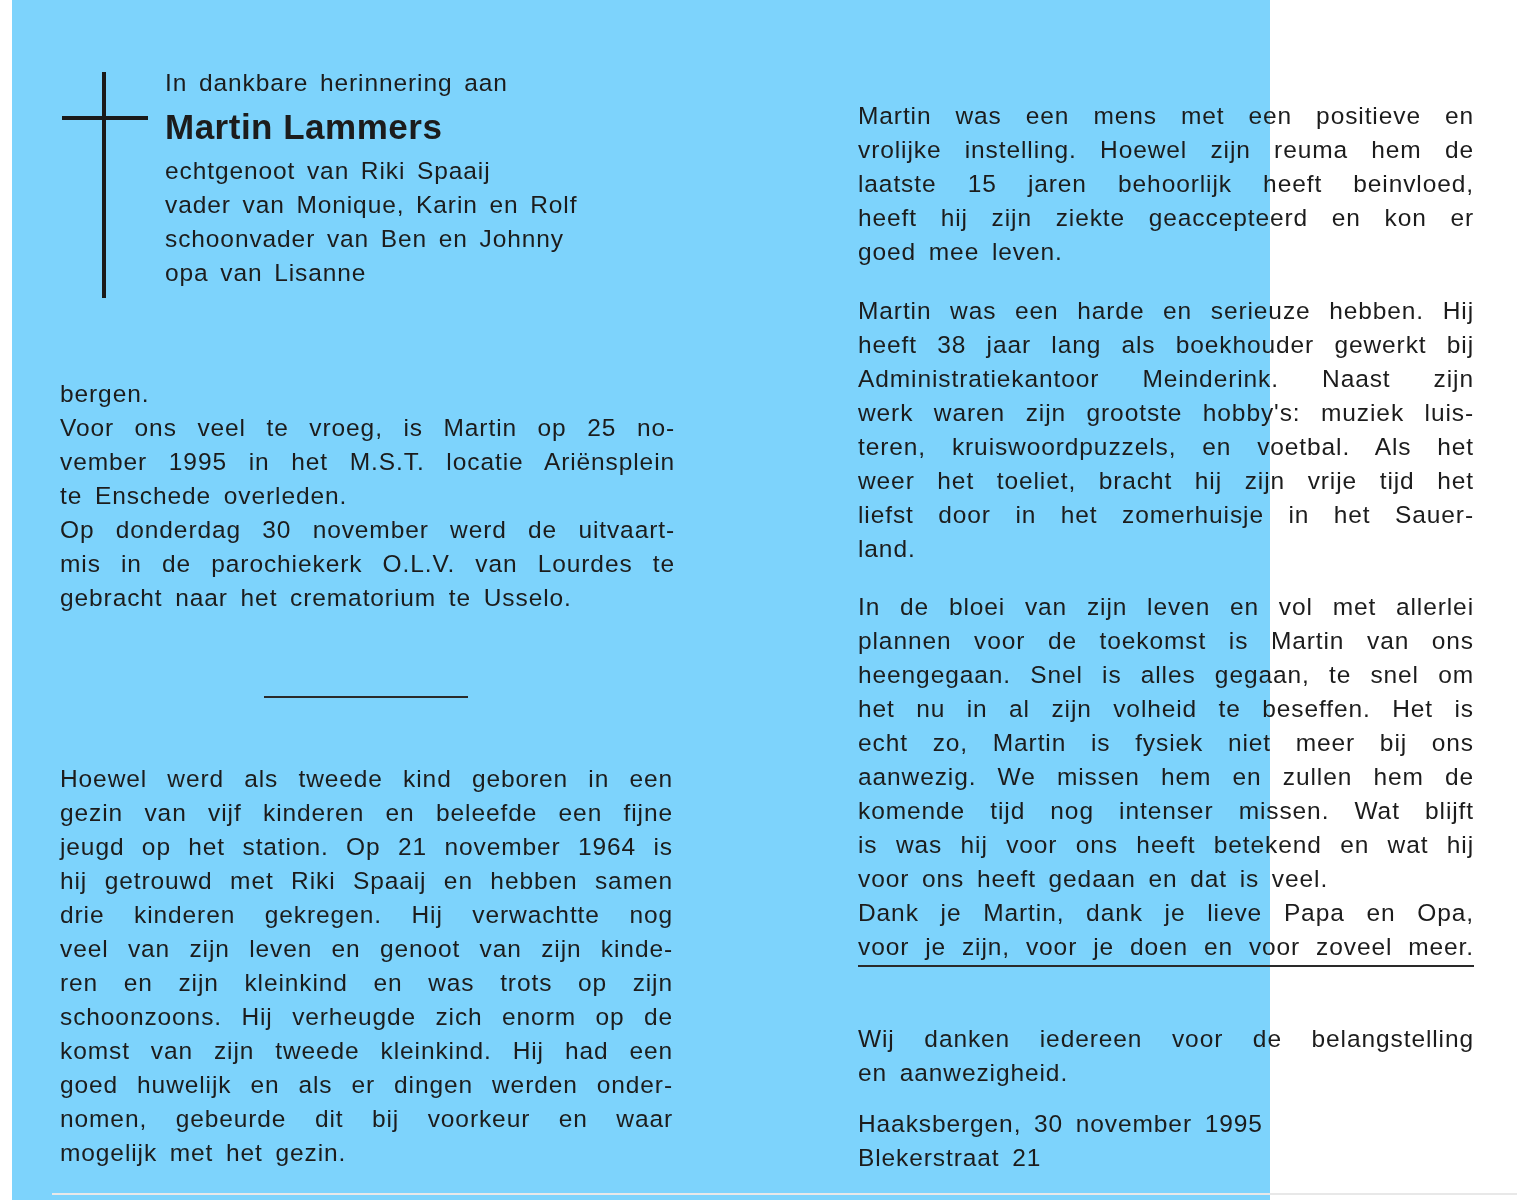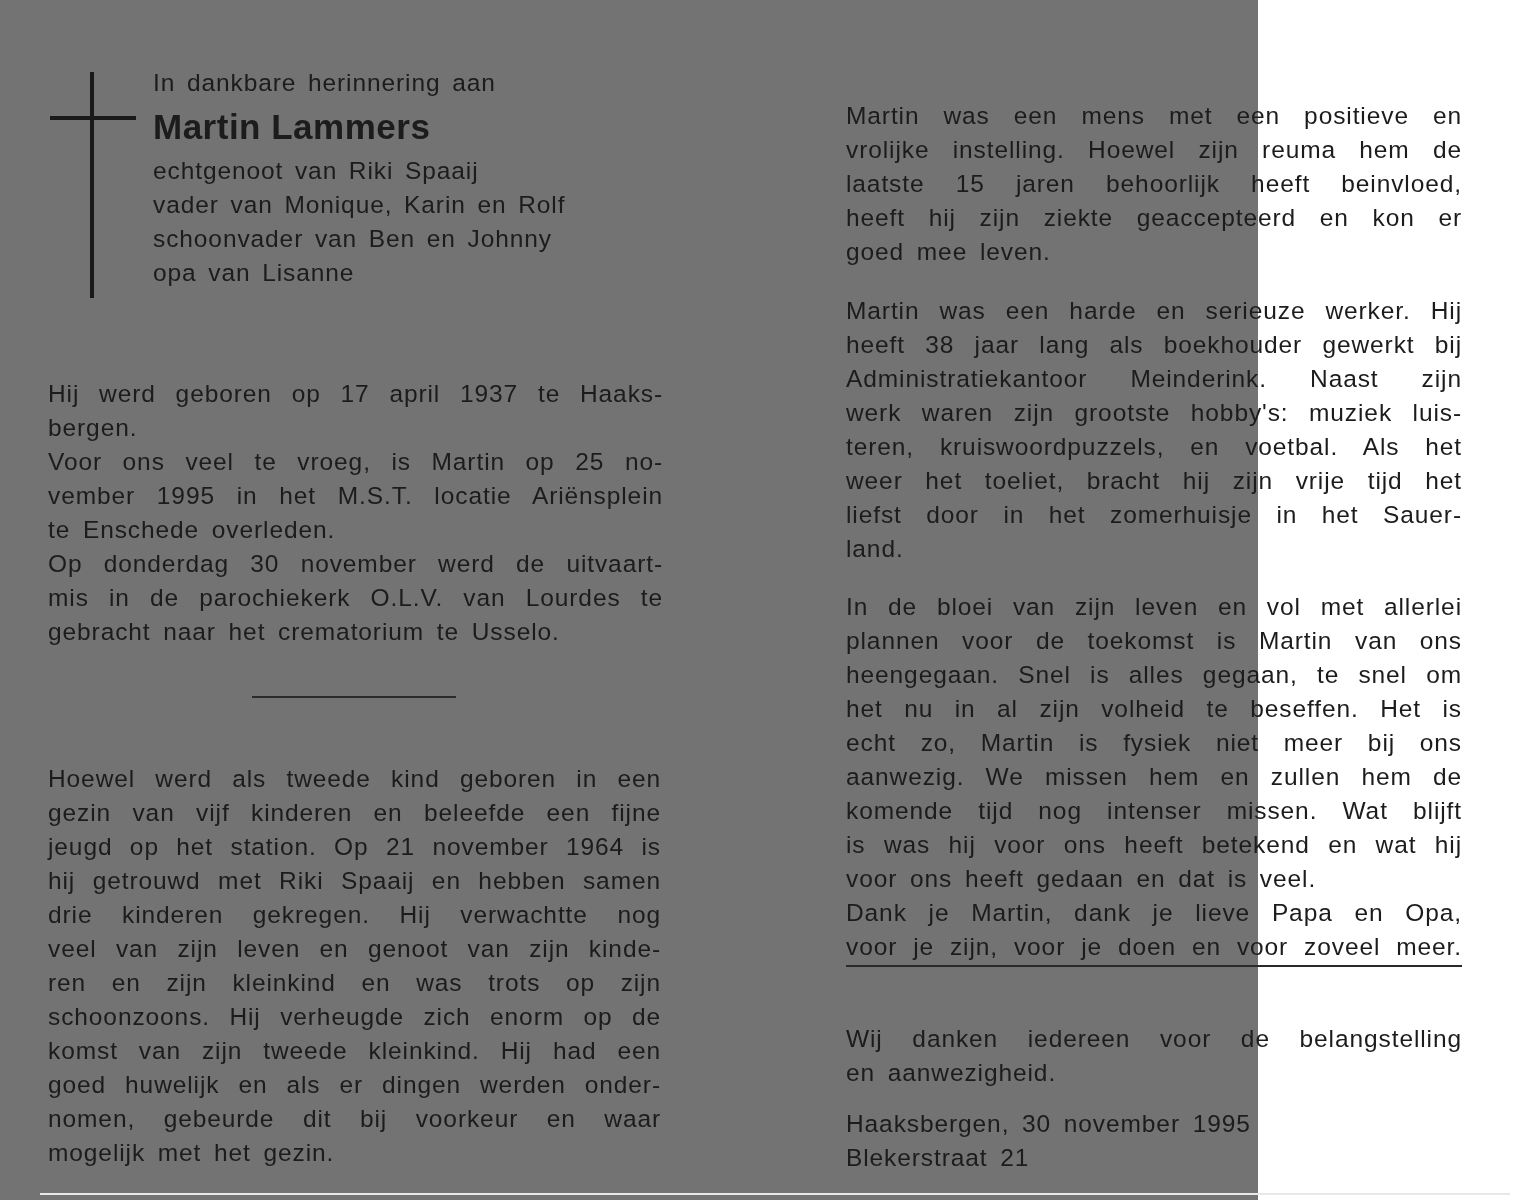--- a/index.html
+++ b/index.html
@@ -1,18 +1,18 @@
 <!DOCTYPE html>
 <html><head>
 <meta charset="utf-8">
 <style>
   html, body { margin:0; padding:0; background:#ffffff; }
   body { width:1517px; height:1200px; position:relative; overflow:hidden;
          font-family:"Liberation Sans", "DejaVu Sans", sans-serif; color:#1c1c1c; }
-  .card { position:absolute; left:0; top:0; width:1258px; height:1200px; background:#737373; }
+  .card { position:absolute; left:12px; top:0; width:1258px; height:1200px; background:#7dd3fc; }
   .col { position:absolute;margin-top:29px; }
   .para { font-size:24.5px; line-height:34px; letter-spacing:0.9px; word-spacing:5px;
           text-align:justify; margin:0; }
   .line { display:block; text-align:justify; text-align-last:justify; white-space:nowrap; }
   .line.last { text-align-last:left; }
   
   .cross-v { position:absolute; left:90px; top:72px; width:4px; height:226px; background:#1a1a1a; }
   .cross-h { position:absolute; left:50px; top:116px; width:86px; height:4px; background:#1a1a1a; }
   .header { position:absolute; left:153px; top:66px; width:520px; }
   .intro { font-size:24.5px; letter-spacing:0.9px; word-spacing:4px; line-height:34px; }
@@ -34,21 +34,20 @@
     <div class="intro">In dankbare herinnering aan</div>
     <div class="name">Martin Lammers</div>
     <div class="rel">echtgenoot van Riki Spaaij</div>
     <div class="rel">vader van Monique, Karin en Rolf</div>
     <div class="rel">schoonvader van Ben en Johnny</div>
     <div class="rel">opa van Lisanne</div>
   </div>
 
   <div class="col" style="left:48px; top:348px; width:615px;">
     <div class="para">
-      <span class="line">Hij werd geboren op 17 april 1937 te Haaks-</span>
       <span class="line last">bergen.</span>
       <span class="line">Voor ons veel te vroeg, is Martin op 25 no-</span>
       <span class="line">vember 1995 in het M.S.T. locatie Ariënsplein</span>
       <span class="line last">te Enschede overleden.</span>
       <span class="line">Op donderdag 30 november werd de uitvaart-</span>
       <span class="line">mis in de parochiekerk O.L.V. van Lourdes te</span>
       <span class="line last">gebracht naar het crematorium te Usselo.</span>
     </div>
   </div>
 
@@ -76,21 +75,21 @@
       <span class="line">Martin was een mens met een positieve en</span>
       <span class="line">vrolijke instelling. Hoewel zijn reuma hem de</span>
       <span class="line">laatste 15 jaren behoorlijk heeft beinvloed,</span>
       <span class="line">heeft hij zijn ziekte geaccepteerd en kon er</span>
       <span class="line last">goed mee leven.</span>
     </div>
   </div>
 
   <div class="col" style="left:846px; top:265px; width:616px;">
     <div class="para">
-      <span class="line">Martin was een harde en serieuze werker. Hij</span>
+      <span class="line">Martin was een harde en serieuze hebben. Hij</span>
       <span class="line">heeft 38 jaar lang als boekhouder gewerkt bij</span>
       <span class="line">Administratiekantoor Meinderink. Naast zijn</span>
       <span class="line">werk waren zijn grootste hobby's: muziek luis-</span>
       <span class="line">teren, kruiswoordpuzzels, en voetbal. Als het</span>
       <span class="line">weer het toeliet, bracht hij zijn vrije tijd het</span>
       <span class="line">liefst door in het zomerhuisje in het Sauer-</span>
       <span class="line last">land.</span>
     </div>
   </div>
 

